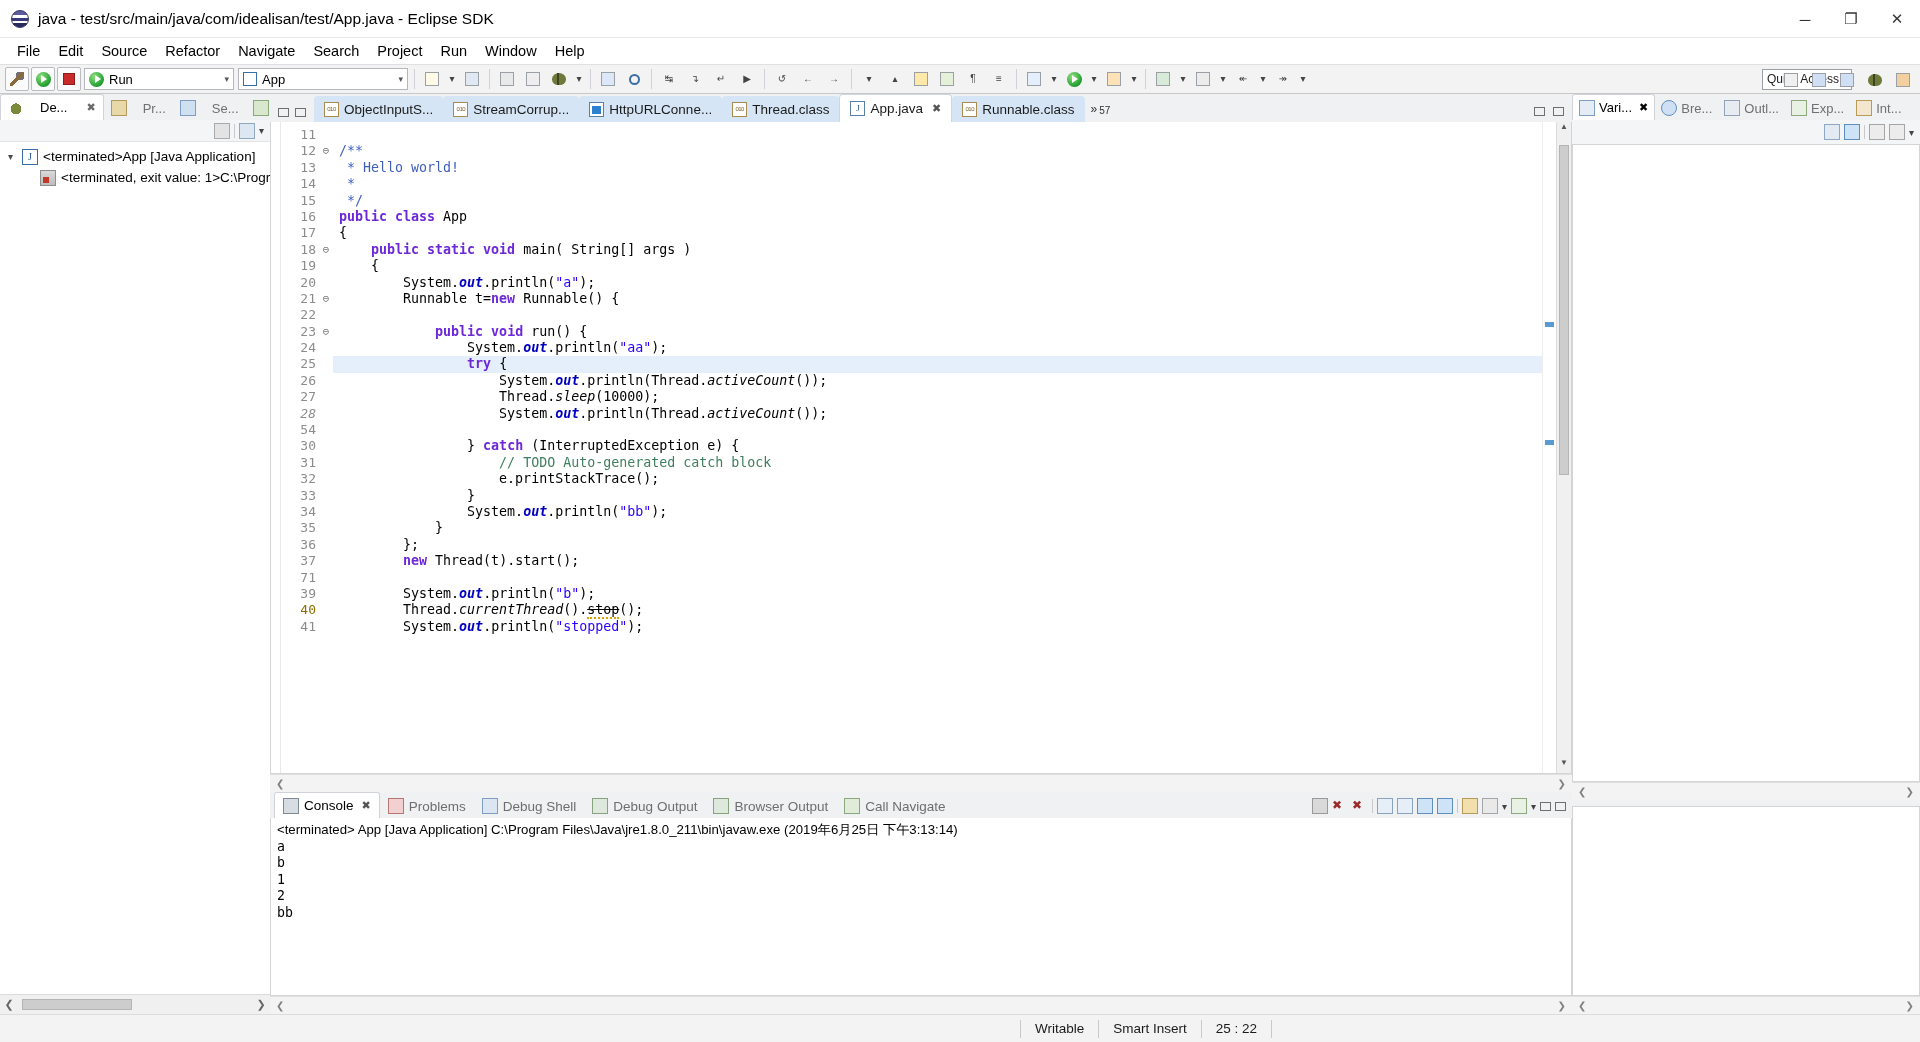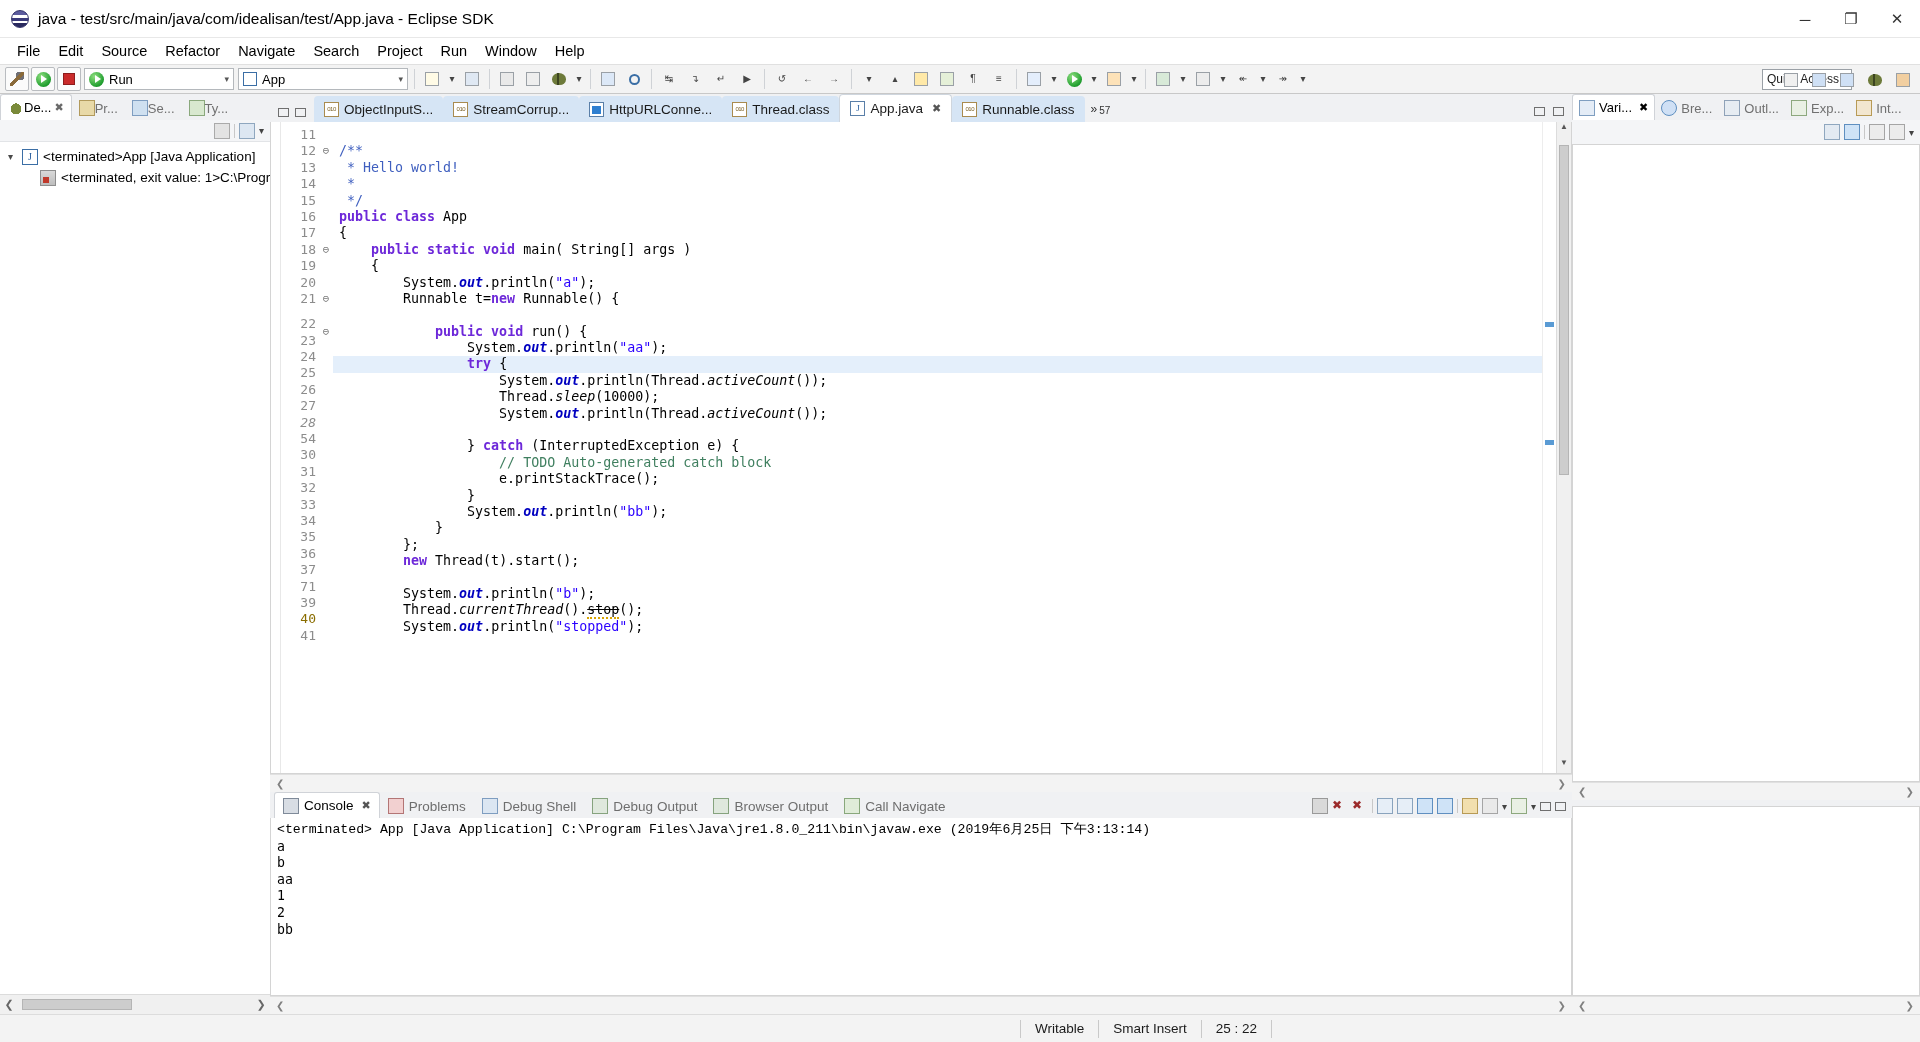--- a/index.html
+++ b/index.html
@@ -91,21 +91,21 @@
   .left-panel { width: 270px; display: flex; flex-direction: column; background: #f4f5f7; position: relative; }
   .center-panel { flex: 1; display: flex; flex-direction: column; min-width: 0; }
   .right-panel { width: 348px; display: flex; flex-direction: column; background: #f4f5f7; }
 
   
   .view-tabs {
     height: 26px; display: flex; align-items: flex-end;
     background: #f0f1f3; position: relative;
   }
   .view-tab {
-    display: flex; align-items: center; gap: 0;
+    display: flex; align-items: center; gap: 16px;
     height: 24px; padding: 12px 7px; font-size: 13px; color: #707070;
     white-space: nowrap;
     justify-content: space-between;
   }
   .view-tab.active {
     background: #ffffff; color: #000; border-top: 1px solid #d0d3d8;
     border-left: 1px solid #d0d3d8; border-right: 1px solid #d0d3d8;
     border-radius: 3px 3px 0 0; height: 26px;
   }
   .view-tab .xmark { font-size: 11px; color: #6a6a6a; margin-left: 3px; }
@@ -197,21 +197,21 @@
   
   .console-area { height: 222px; display: flex; flex-direction: column; background: #fff; }
   .console-tabs {
     height: 26px; background: #f0f1f3; display: flex; align-items: flex-end; padding-left: 4px; position: relative;
   }
   .ctab { display: flex; align-items: center; gap: 5px; height: 24px; padding: 0 8px; font-size: 13.5px; color: #6e6e6e; white-space: nowrap;}
   .ctab.active { background: #fff; color: #000; height: 26px; border:1px solid #d0d3d8; border-bottom:none; border-radius:3px 3px 0 0; }
   .ctab .xmark { font-size: 11px; margin-left: 3px; color:#555; }
   .console-toolbar { margin-left: auto; display: flex; align-items: center; gap: 4px; padding: 0 6px 4px 0; }
   .console-body { flex: 1; background: #fff; border: 1px solid #d4d4d4; border-top: none; padding: 4px 6px; font-family: "DejaVu Sans Mono", monospace; font-size: 13.2px; line-height: 16.6px; overflow: hidden; }
-  .console-head { font-family: Liberation Mono, monospace; font-size: 13.2px; color:#000; }
+  .console-head { font-family: Liberation Sans, sans-serif; font-size: 13.2px; color:#000; }
   .console-hscroll { height: 18px; background: #f3f3f3; border-top: 1px solid #e0e0e0; display:flex; align-items:center; justify-content:space-between; padding:0 6px; color:#808080; font-size:10px;}
 
   
   .right-tabs { height: 26px; background: #f0f1f3; display: flex; align-items: flex-end; }
   .rt { display:flex; align-items:center; gap:4px; height:24px; padding:0 6px; font-size:13px; color:#707070; white-space:nowrap;}
   .rt.active { background:#fff; color:#000; height:26px; border:1px solid #d0d3d8; border-bottom:none; border-radius:3px 3px 0 0;}
   .right-toolbar { height:24px; background:#f4f5f7; display:flex; align-items:center; justify-content:flex-end; gap:4px; padding-right:6px;}
   .right-top { flex: 1; background: #fff; border: 1px solid #d4d4d4; }
   .right-splitter { height: 6px; background: #f0f1f3; }
   .right-bottom { height: 190px; background: #fff; border: 1px solid #d4d4d4; }
@@ -511,21 +511,21 @@
             <div style="height: 16.4px;">12</div>
             <div style="height: 16.4px;">13</div>
             <div style="height: 16.4px;">14</div>
             <div style="height: 16.4px;">15</div>
             <div style="height: 16.4px;">16</div>
             <div style="height: 16.4px;">17</div>
             <div style="height: 16.4px;">18</div>
             <div style="height: 16.4px;">19</div>
             <div style="height: 16.4px;">20</div>
             <div style="height: 16.4px;">21</div>
-            <div style="height: 16.4px; margin-top: 9px;">22</div>
+            <div style="height: 16.4px;">22</div>
             <div style="height: 16.4px;">23</div>
             <div style="height: 16.4px;">24</div>
             <div style="height: 16.4px;">25</div>
             <div style="height: 16.4px;">26</div>
             <div style="height: 16.4px;">27</div>
             <div style="height: 16.4px; font-style: italic;">28</div>
             <div style="height: 16.4px;">54</div>
             <div style="height: 16.4px;">30</div>
             <div style="height: 16.4px;">31</div>
             <div style="height: 16.4px;">32</div>
@@ -635,21 +635,20 @@
           <span class="tiny">▾</span>
           <span class="et-box"></span>
           <span class="et-box"></span>
         </div>
       </div>
       <div class="console-body">
         <div class="console-head">&lt;terminated&gt; App [Java Application] C:\Program Files\Java\jre1.8.0_211\bin\javaw.exe (2019年6月25日 下午3:13:14)</div>
         <div id="console-lines">
             <div>a</div>
             <div>b</div>
-            <div>aa</div>
             <div>1</div>
             <div>2</div>
             <div>bb</div>
           </div>
       </div>
       <div class="console-hscroll">
         <span>❮</span>
         <span>❯</span>
       </div>
     </div>

